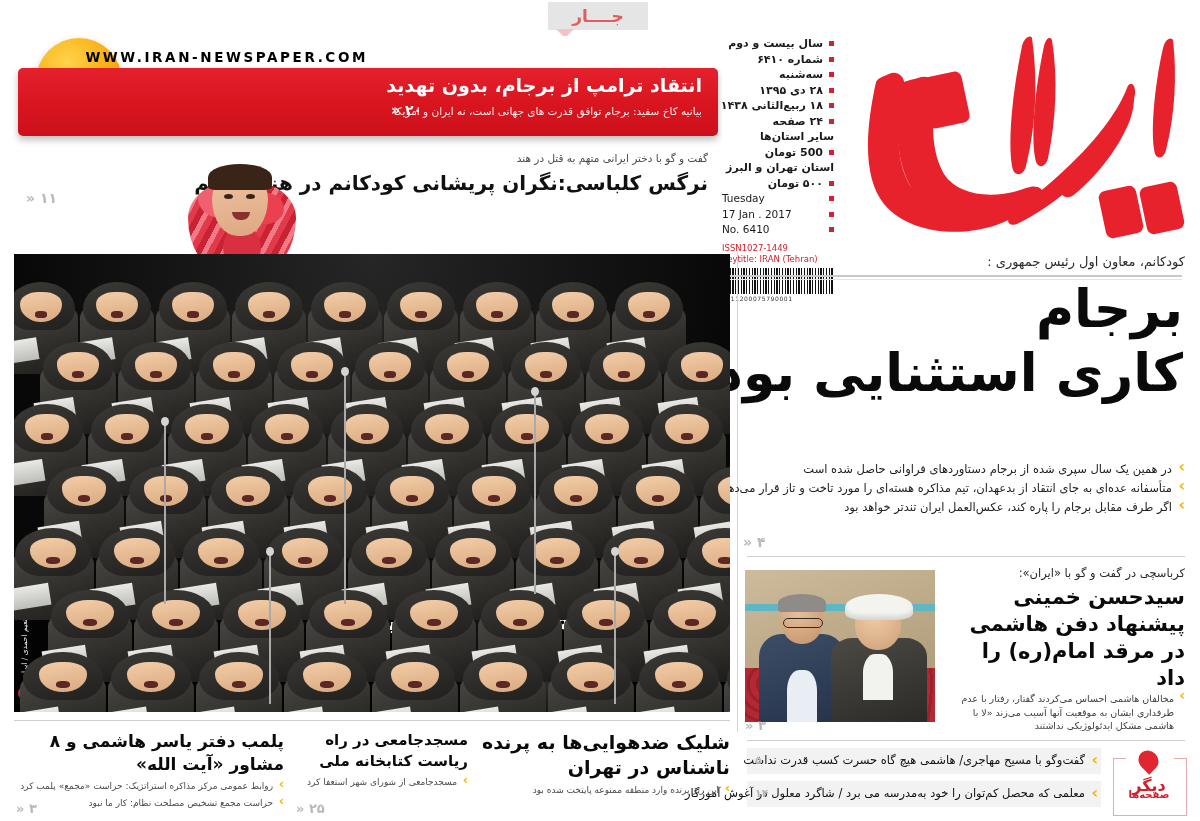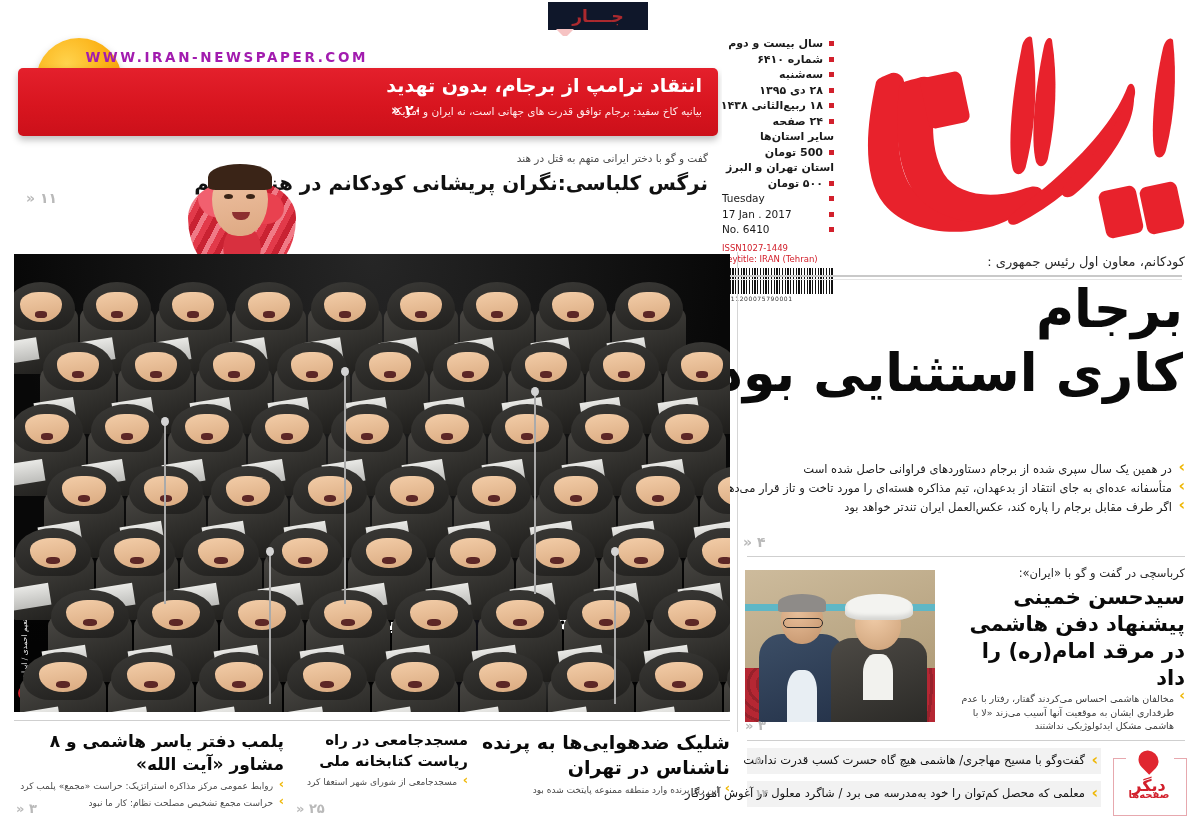--- a/index.html
+++ b/index.html
@@ -8,40 +8,40 @@
     background:#ffffff;
     font-family:"DejaVu Sans","Liberation Sans",sans-serif;
     overflow:hidden;position:relative;
   }
   .page{position:relative;width:1200px;height:821px;background:#fff;}
 
   
   .top-strip{position:absolute;left:0;top:0;width:1200px;height:36px;background:#fff;}
   .watermark{
     position:absolute;left:548px;top:2px;width:100px;height:28px;
-    background:#0f172a;
+    background:#e5e5e5;
   }
   .watermark .wm-text{
     position:absolute;inset:0;display:flex;align-items:center;justify-content:center;
     color:#e03030;font-size:17px;font-weight:bold;letter-spacing:1px;opacity:.75;
   }
   .watermark:after{
     content:"";position:absolute;left:8px;bottom:-8px;
     border-left:9px solid transparent;border-right:9px solid transparent;
     border-top:9px solid #f6c3c3;
   }
 
   
   .masthead{position:absolute;left:0;top:36px;width:1200px;height:205px;background:#fff;}
 
   
   .promo-wrap{position:absolute;left:18px;top:0px;width:700px;height:205px;}
   .promo-url{
     position:absolute;right:350px;top:13px;
-    color:#a21caf;font-size:13.5px;font-weight:bold;letter-spacing:2.6px;
+    color:#000000;font-size:13.5px;font-weight:bold;letter-spacing:2.6px;
     direction:ltr;white-space:nowrap;
   }
   .sun{
     position:absolute;left:18px;top:2px;width:86px;height:86px;border-radius:50%;
     background:radial-gradient(circle at 36% 30%, #ffd34d 0%, #fbb216 48%, #f08c0a 100%);
     box-shadow:0 4px 9px rgba(0,0,0,.22);
   }
   .redbar{
     position:absolute;left:0px;top:32px;width:700px;height:68px;
     background:linear-gradient(180deg,#e4202c 0%,#d8151f 55%,#cc101a 100%);

